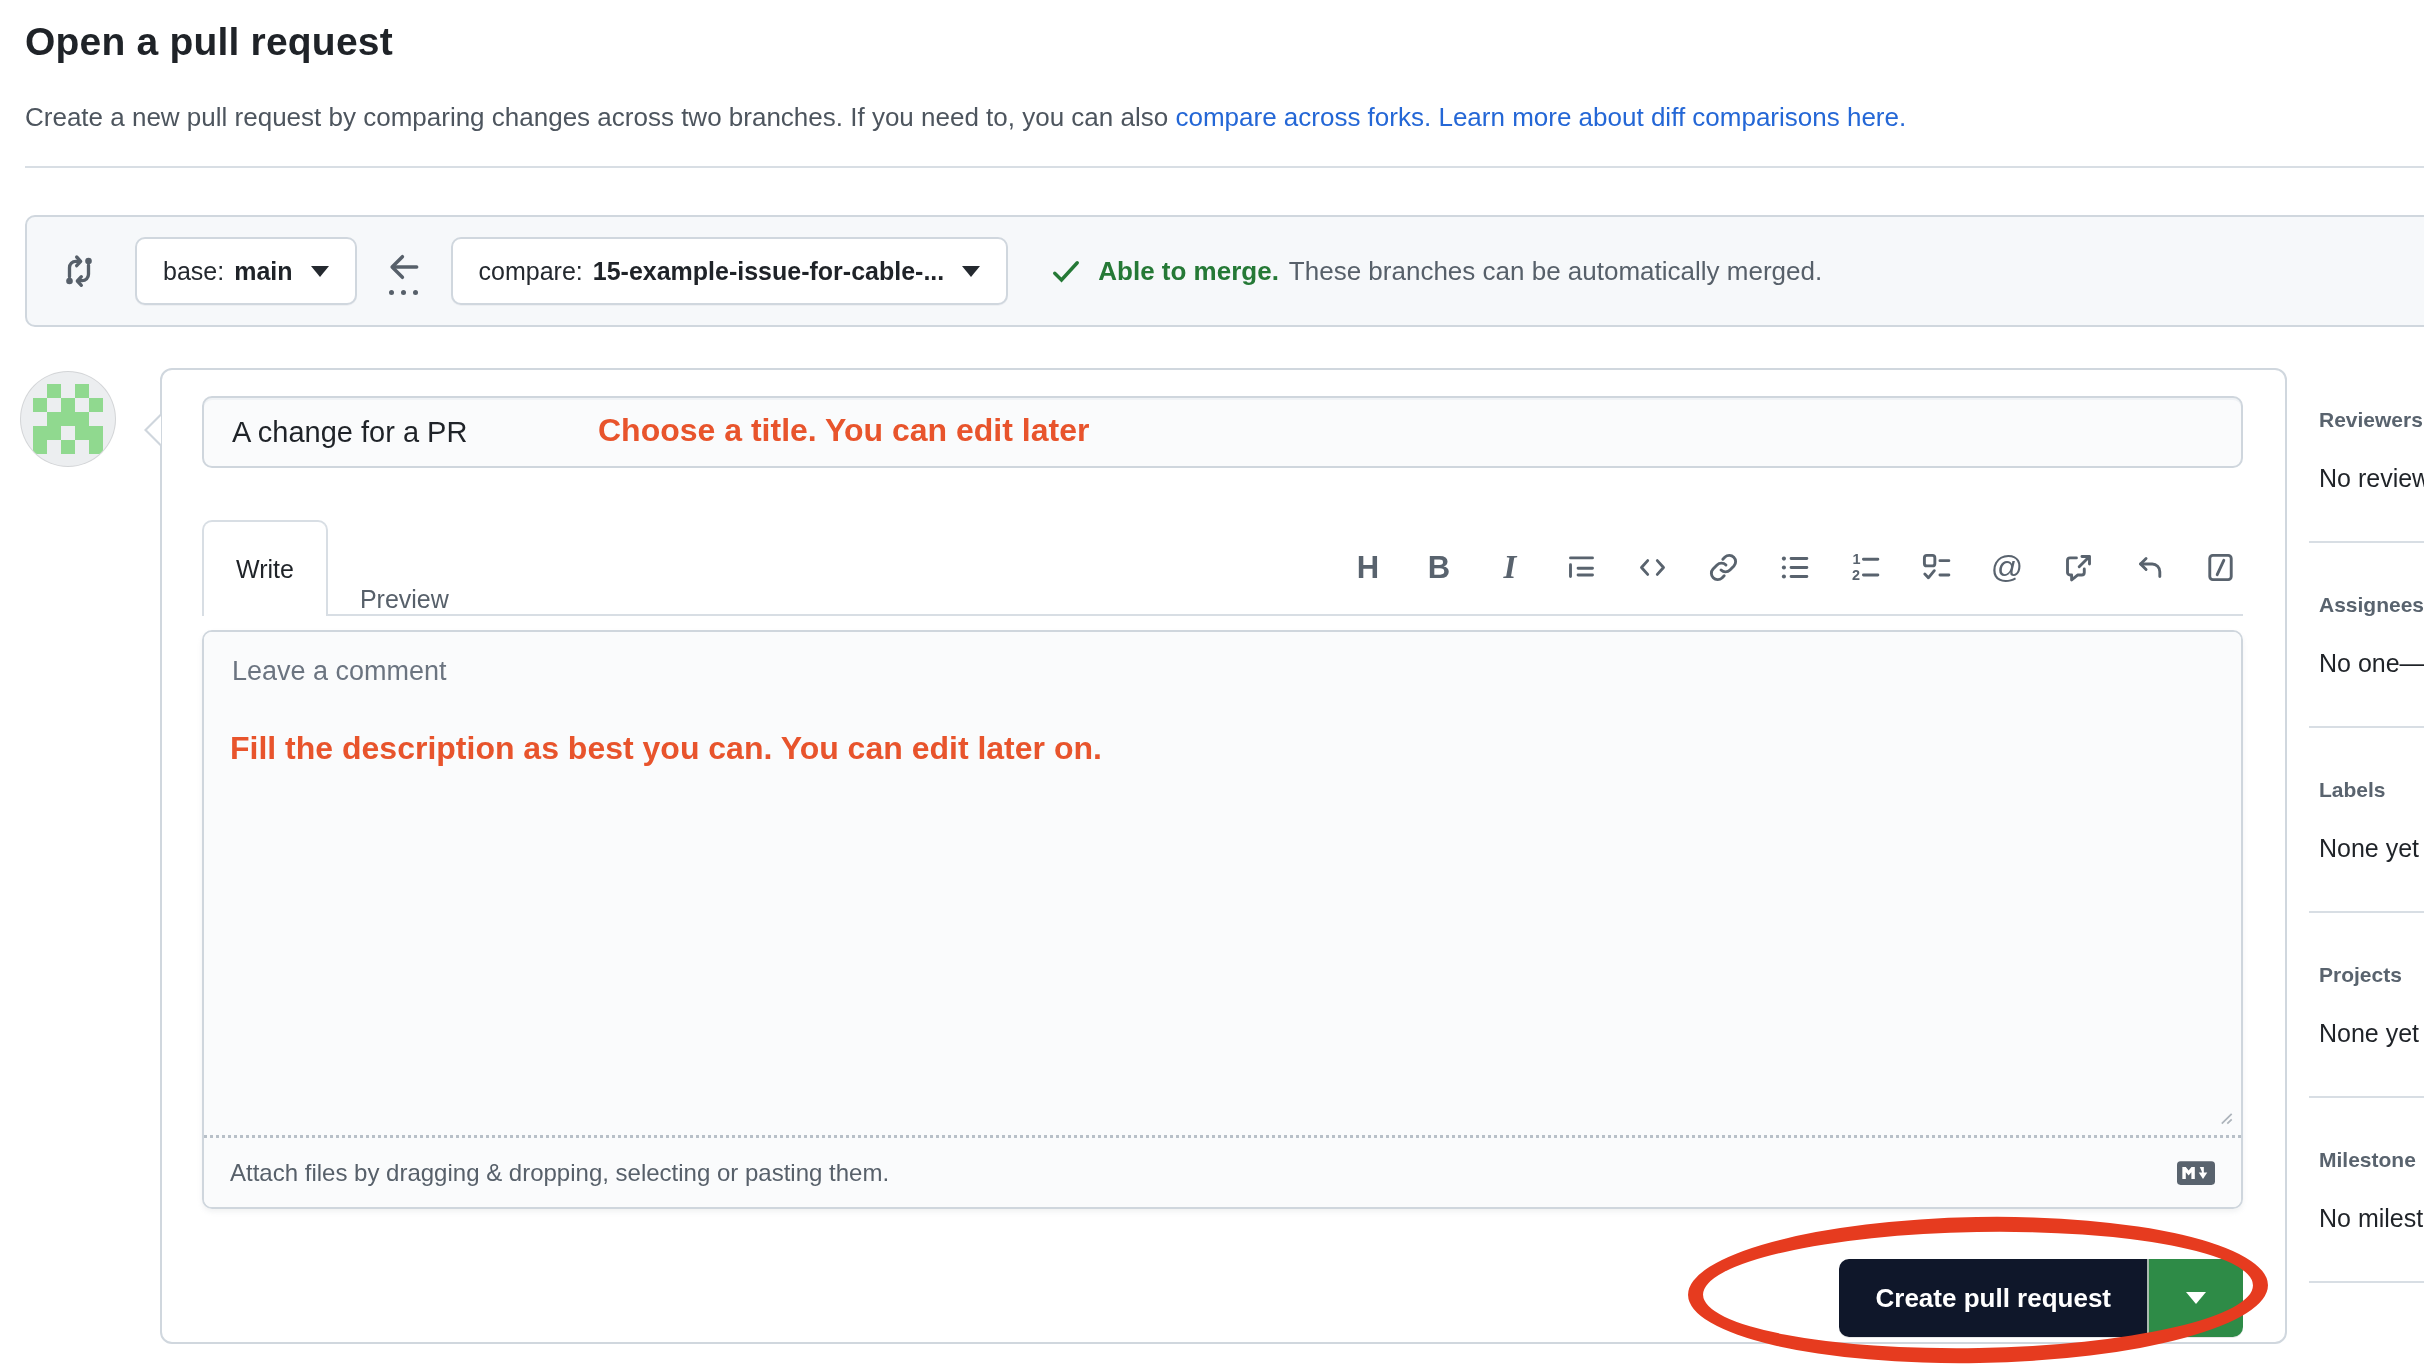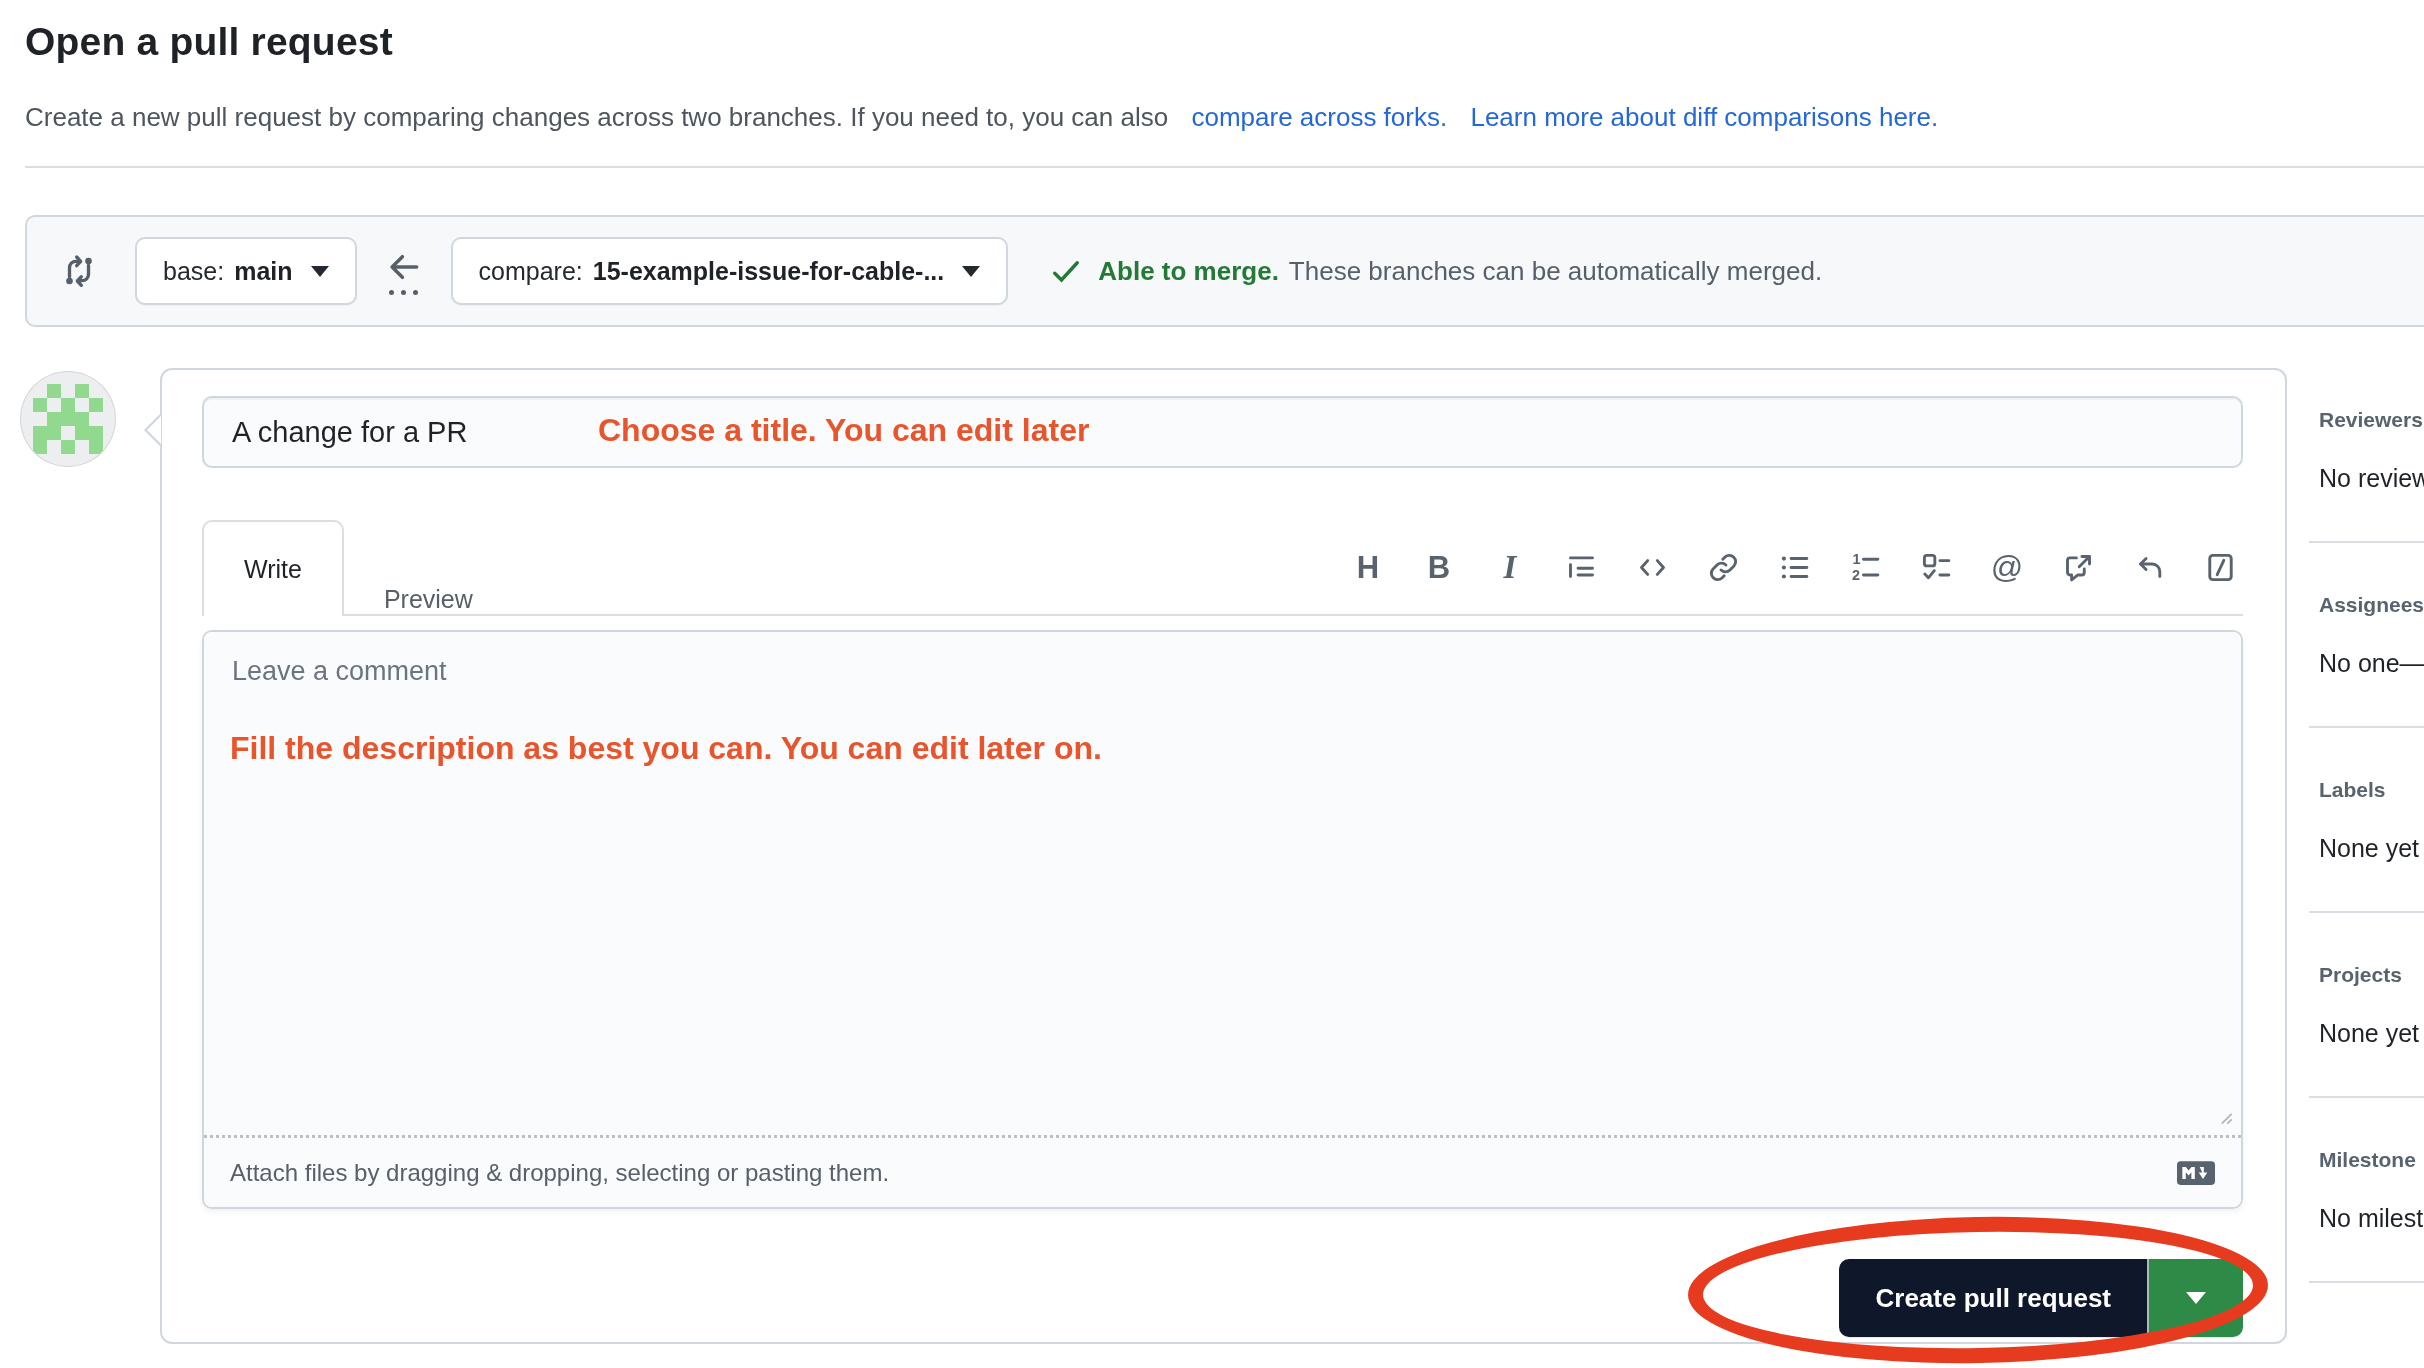--- a/index.html
+++ b/index.html
@@ -3,21 +3,21 @@
 <meta charset="utf-8">
 <style>
   * { margin:0; padding:0; box-sizing:border-box; }
   html,body { width:2424px; height:1368px; overflow:hidden; background:#fff;
     font-family:"Liberation Sans", sans-serif; color:#1f2328; }
   #app { position:relative; width:2424px; height:1368px; overflow:hidden; background:#fff; }
 
   
   .page-title { position:absolute; left:25px; top:20px; font-size:39px; font-weight:600; letter-spacing:.2px; }
   .page-subtitle { position:absolute; left:25px; top:102px; font-size:26px; color:#4d555e; white-space:nowrap; }
-  .page-subtitle a { color:#2467d6; text-decoration:none; cursor:pointer;margin-left:16px; }
+  .page-subtitle a { color:#2467d6; text-decoration:none; cursor:pointer; }
   .header-divider { position:absolute; left:25px; right:-10px; top:166px; border-top:2px solid #d8dee4; }
 
   
   .branch-bar { position:absolute; left:25px; top:215px; right:-30px; height:112px;
     background:#f6f8fa; border:2px solid #d0d7de; border-radius:10px;
     display:flex; align-items:center; padding:0 32px; }
   .branch-bar .cmp-icon { display:flex; margin-right:36px; }
   .branch-btn { display:flex; align-items:center; height:68px; background:#fff;
     border:2px solid #d0d7de; border-radius:10px; padding:0 26px; font-size:25px;
     box-shadow:0 1px 0 rgba(31,35,40,0.04); cursor:pointer; white-space:nowrap; }
@@ -49,21 +49,21 @@
 
   .title-wrap { position:relative; }
   .title-input { width:100%; height:72px; background:#fafbfc; border:2px solid #cfd6dd; border-radius:10px;
     box-shadow:inset 0 2px 0 rgba(208,215,222,.25); padding:0 28px; font-size:29px; color:#1f2328;
     font-family:"Liberation Sans", sans-serif; outline:none; }
   .title-annotation { position:absolute; left:396px; top:50%; transform:translateY(-54%);
     font-size:32px; font-weight:700; pointer-events:none; white-space:nowrap; }
 
   
   .tabs-row { display:flex; align-items:stretch; margin-top:52px; border-bottom:2px solid #d8dee4; height:96px; }
-  .tab { display:flex; align-items:center; padding:0 40px; font-size:25px; cursor:pointer; }
+  .tab { display:flex; align-items:center; padding:0 32px; font-size:25px; cursor:pointer; }
   .tab.active { background:#fff; border:2px solid #d8dee4; border-bottom:none; border-radius:10px 10px 0 0;
     position:relative; margin-bottom:-2px; color:#1f2328; }
   .tab.active::after { content:""; position:absolute; left:0; right:0; bottom:-2px; height:4px; background:#fff; }
   .tab.plain { color:#57606a;align-items:flex-end; }
   .md-toolbar { margin-left:auto; display:flex; align-items:center; gap:37px; padding-right:6px; }
   .ticon { display:flex; align-items:center; justify-content:center; width:34px; height:34px;
     color:#59636e; cursor:pointer; }
   .tico { font-size:31px; color:#59636e; line-height:1; }
   .tH { font-weight:600; }
   .tB { font-weight:800; }

